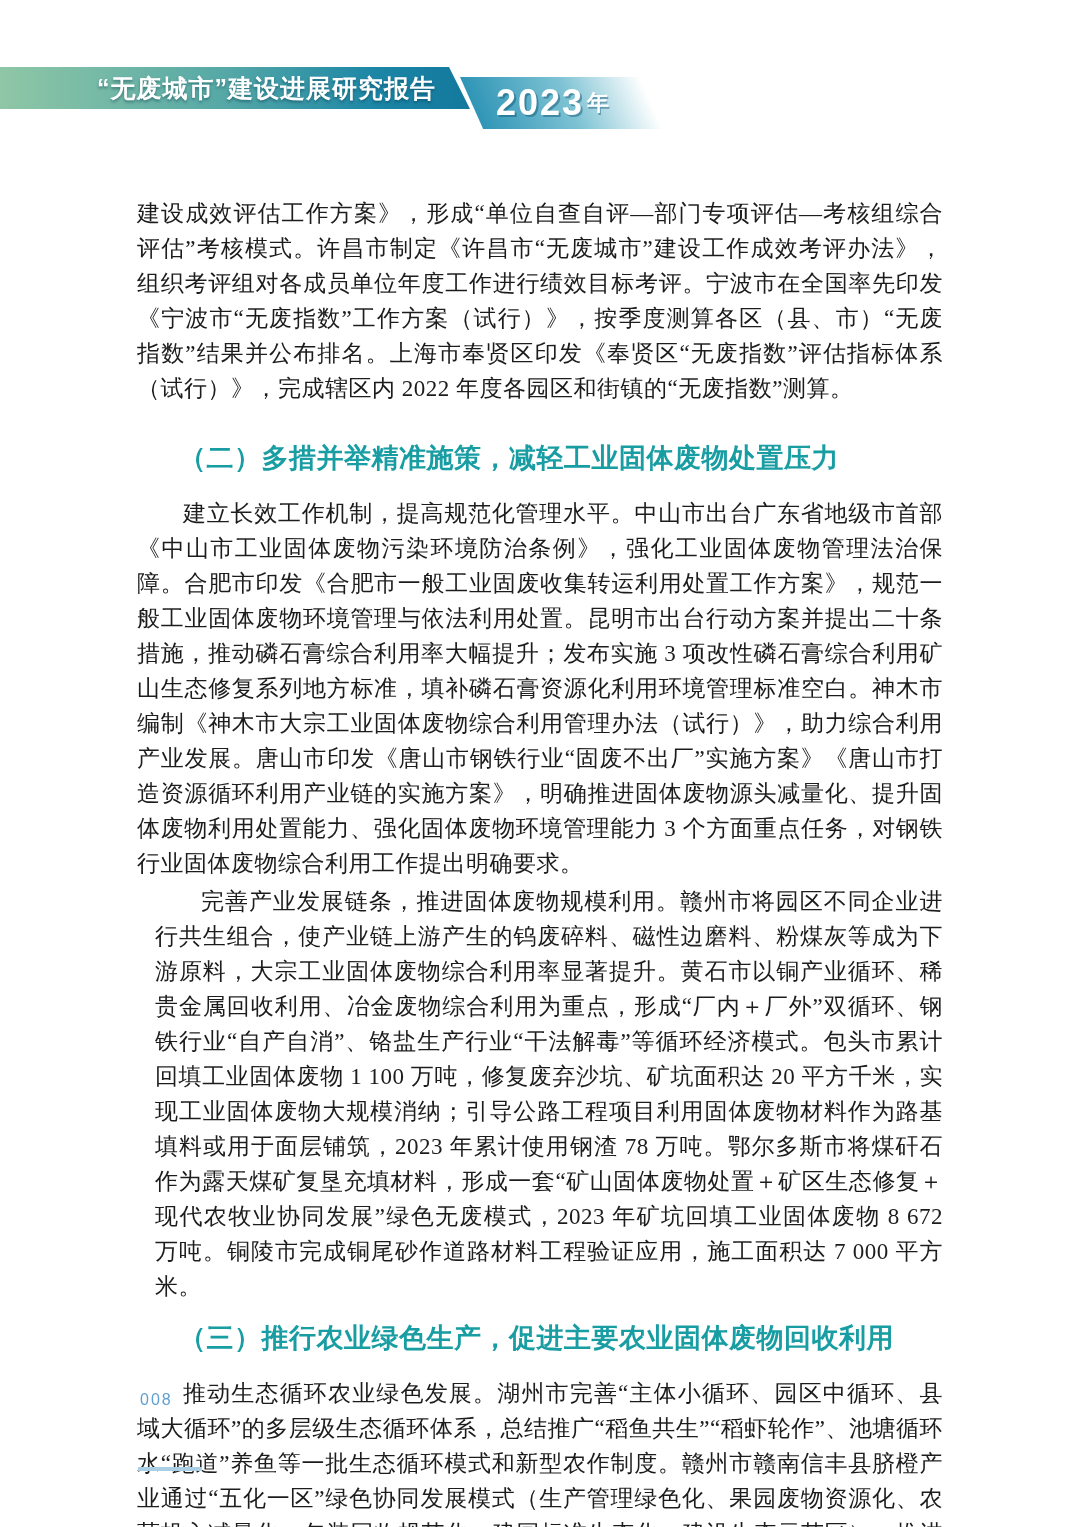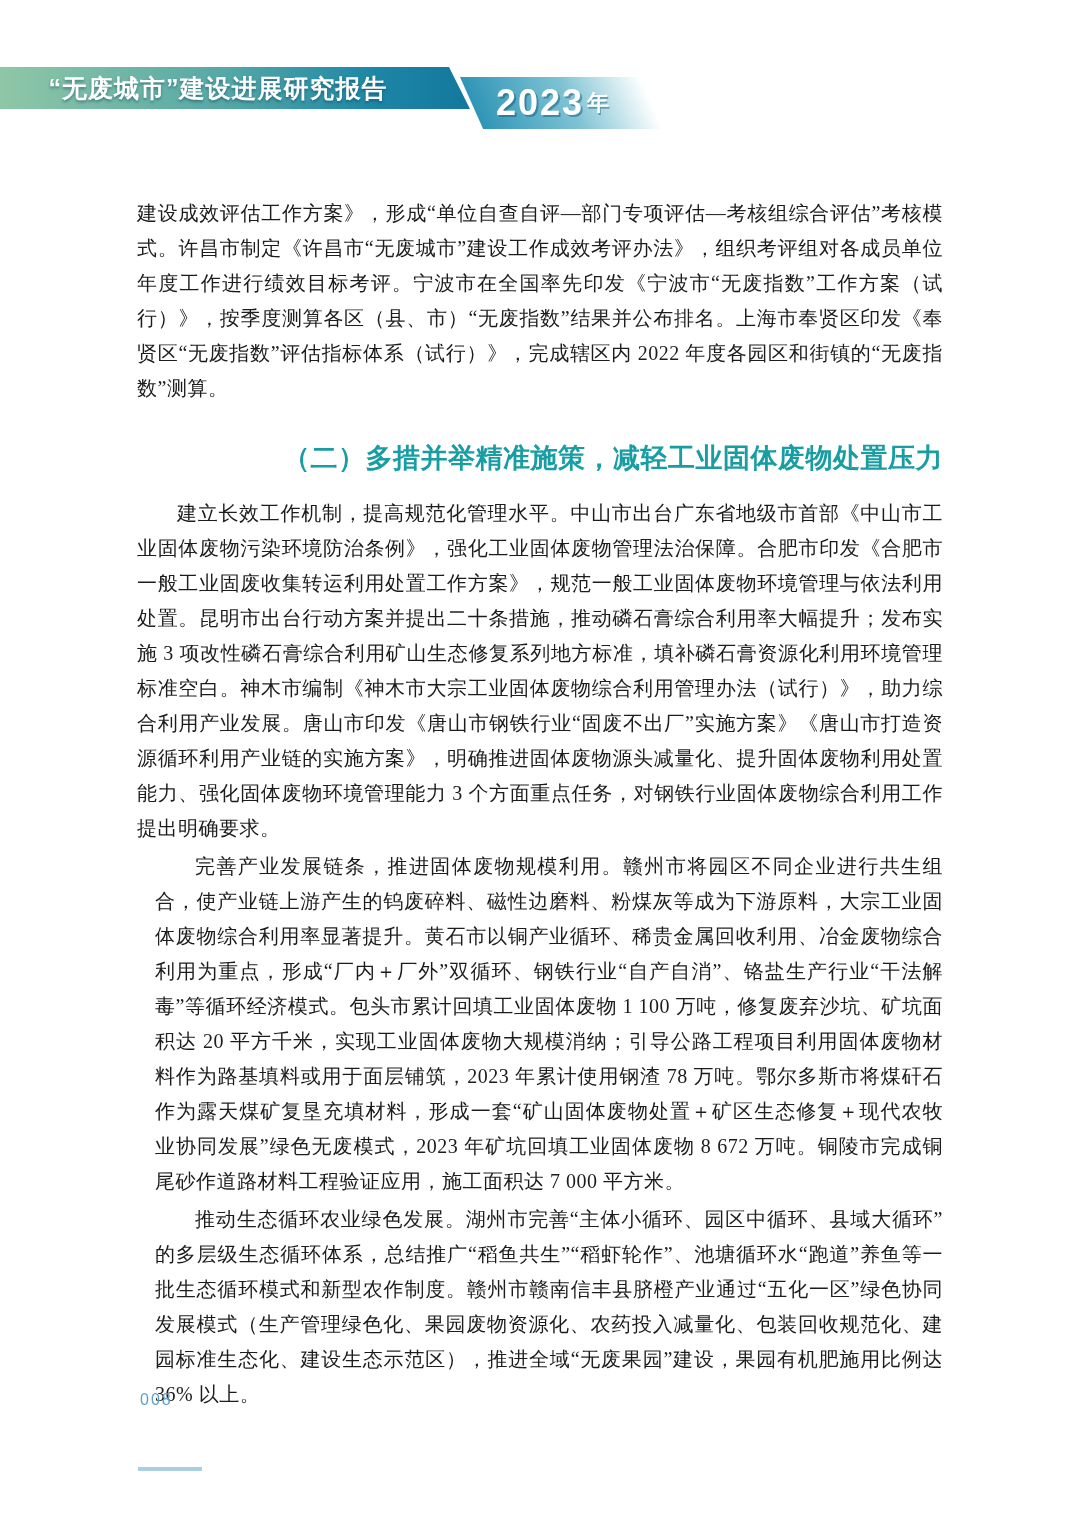--- a/index.html
+++ b/index.html
@@ -13,21 +13,21 @@
   }
   .page { position: absolute; inset: 0; }
 
   
   .banner {
     position: absolute;
     top: 67px; left: 0;
     width: 470px; height: 42px;
     background: linear-gradient(90deg, #8fc7a6 0%, #55a8a6 48%, #1c86a6 80%, #13789d 100%);
     clip-path: polygon(0 0, 449px 0, 470px 100%, 0 100%);
-    display: flex; align-items: center; justify-content: center;
+    display: flex; align-items: center; justify-content: flex-end;
     box-sizing: border-box;
     padding-right: 34px;
   }
   .banner-title {
     font-family: "Liberation Sans", "DejaVu Sans", sans-serif;
     font-weight: bold;
     font-size: 25px;
     letter-spacing: 1px;
     color: #ffffff;
     text-shadow: 0 2px 3px rgba(0, 50, 70, 0.45);
@@ -67,38 +67,37 @@
   }
 
   
   .content {
     position: absolute;
     top: 196px; left: 137px;
     width: 806px;
   }
   .body-para {
     margin: 0;
-    font-size: 20px;
+    font-size: 23px;
     line-height: 35px;
     text-align: justify;
     text-indent: 2em;
     letter-spacing: 0.5px;
   }
   .body-para.first { text-indent: 0; margin-top: 0; }
   .body-para + .body-para { margin-top: 3px; margin-left: 18px; }
 
   .section-heading {
     font-family: "Liberation Sans", "DejaVu Sans", sans-serif;
     font-weight: bold;
     font-size: 27px;
     line-height: 36px;
     color: #189da3;
     margin: 34px 0 20px 42px;
     letter-spacing: 0.5px;
-    text-align: right;
   }
   .section-heading.tight { margin-top: 16px; }
 
   
   .page-num {
     position: absolute;
     left: 140px; top: 1391px;
     font-family: "Liberation Sans", "DejaVu Sans", sans-serif;
     font-size: 16px;
     letter-spacing: 2px;
@@ -130,20 +129,21 @@
 
   <main class="content">
     <p class="body-para first">建设成效评估工作方案》，形成“单位自查自评—部门专项评估—考核组综合评估”考核模式。许昌市制定《许昌市“无废城市”建设工作成效考评办法》，组织考评组对各成员单位年度工作进行绩效目标考评。宁波市在全国率先印发《宁波市“无废指数”工作方案（试行）》，按季度测算各区（县、市）“无废指数”结果并公布排名。上海市奉贤区印发《奉贤区“无废指数”评估指标体系（试行）》，完成辖区内 2022 年度各园区和街镇的“无废指数”测算。</p>
 
     <h2 class="section-heading">（二）多措并举精准施策，减轻工业固体废物处置压力</h2>
 
     <p class="body-para">建立长效工作机制，提高规范化管理水平。中山市出台广东省地级市首部《中山市工业固体废物污染环境防治条例》，强化工业固体废物管理法治保障。合肥市印发《合肥市一般工业固废收集转运利用处置工作方案》，规范一般工业固体废物环境管理与依法利用处置。昆明市出台行动方案并提出二十条措施，推动磷石膏综合利用率大幅提升；发布实施 3 项改性磷石膏综合利用矿山生态修复系列地方标准，填补磷石膏资源化利用环境管理标准空白。神木市编制《神木市大宗工业固体废物综合利用管理办法（试行）》，助力综合利用产业发展。唐山市印发《唐山市钢铁行业“固废不出厂”实施方案》《唐山市打造资源循环利用产业链的实施方案》，明确推进固体废物源头减量化、提升固体废物利用处置能力、强化固体废物环境管理能力 3 个方面重点任务，对钢铁行业固体废物综合利用工作提出明确要求。</p>
 
     <p class="body-para">完善产业发展链条，推进固体废物规模利用。赣州市将园区不同企业进行共生组合，使产业链上游产生的钨废碎料、磁性边磨料、粉煤灰等成为下游原料，大宗工业固体废物综合利用率显著提升。黄石市以铜产业循环、稀贵金属回收利用、冶金废物综合利用为重点，形成“厂内＋厂外”双循环、钢铁行业“自产自消”、铬盐生产行业“干法解毒”等循环经济模式。包头市累计回填工业固体废物 1 100 万吨，修复废弃沙坑、矿坑面积达 20 平方千米，实现工业固体废物大规模消纳；引导公路工程项目利用固体废物材料作为路基填料或用于面层铺筑，2023 年累计使用钢渣 78 万吨。鄂尔多斯市将煤矸石作为露天煤矿复垦充填材料，形成一套“矿山固体废物处置＋矿区生态修复＋现代农牧业协同发展”绿色无废模式，2023 年矿坑回填工业固体废物 8 672 万吨。铜陵市完成铜尾砂作道路材料工程验证应用，施工面积达 7 000 平方米。</p>
 
+    <h2 class="section-heading tight">（三）推行农业绿色生产，促进主要农业固体废物回收利用</h2>
 
     <p class="body-para">推动生态循环农业绿色发展。湖州市完善“主体小循环、园区中循环、县域大循环”的多层级生态循环体系，总结推广“稻鱼共生”“稻虾轮作”、池塘循环水“跑道”养鱼等一批生态循环模式和新型农作制度。赣州市赣南信丰县脐橙产业通过“五化一区”绿色协同发展模式（生产管理绿色化、果园废物资源化、农药投入减量化、包装回收规范化、建园标准生态化、建设生态示范区），推进全域“无废果园”建设，果园有机肥施用比例达 36% 以上。</p>
   </main>
 
   <footer>
     <span class="page-num">008</span>
     <div class="page-num-underline"></div>
   </footer>
 
 </div>

